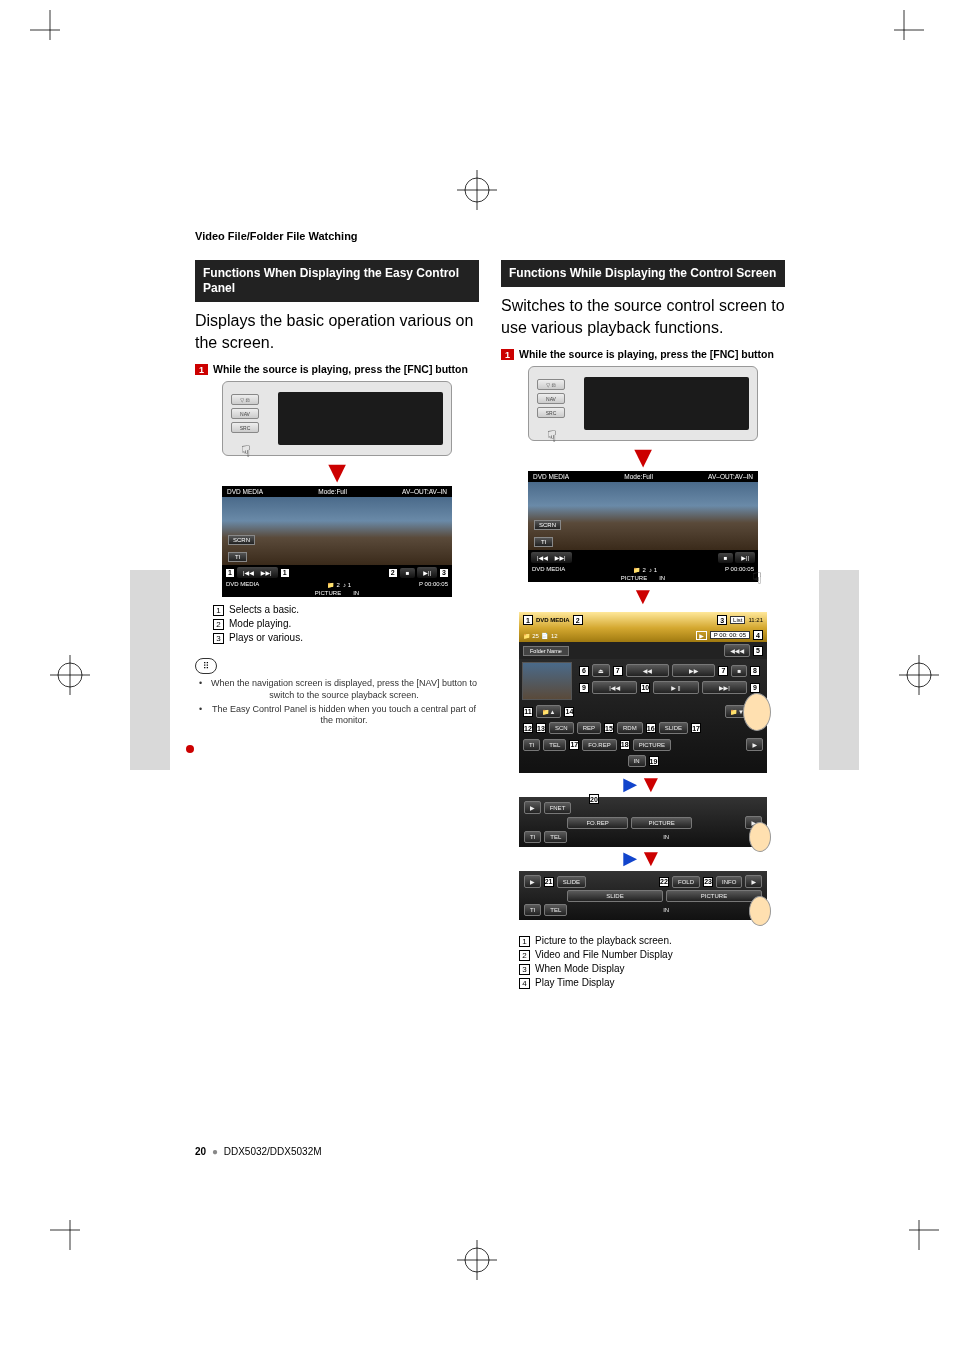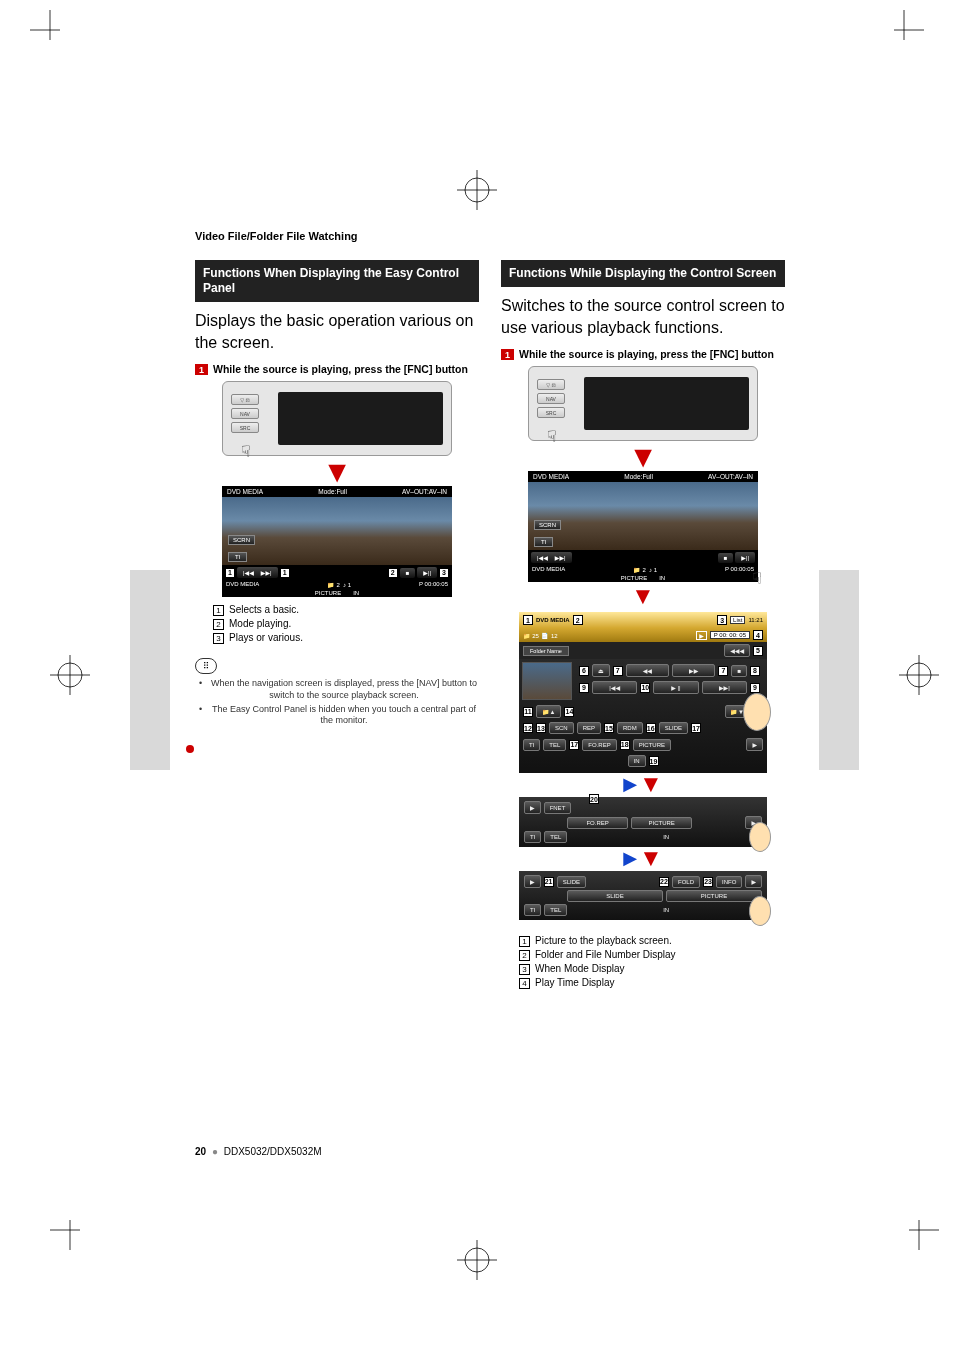--- a/index.html
+++ b/index.html
@@ -664,21 +664,21 @@
         <div class="strip-row">
           <span class="cs-btn sm">TI</span>
           <span class="cs-btn sm">TEL</span>
           <span style="flex:1; text-align:center;">IN</span>
         </div>
         <div class="face" style="width:22px;height:30px;"></div>
       </div>
 
       <div class="legend" style="margin-top:14px;">
         <div><span class="legend-num">1</span><span>Picture to the playback screen.</span></div>
-        <div><span class="legend-num">2</span><span>Folder and File Number Display</span></div>
+        <div><span class="legend-num">2</span><span>Video and File Number Display</span></div>
         <div><span class="legend-num">3</span><span>When Mode Display</span></div>
         <div><span class="legend-num">4</span><span>Play Time Display</span></div>
       </div>
     </div>
   </div>
 </div>
 
 <div class="footer">
   <span class="pg">20</span>
   <span class="dot">●</span>

